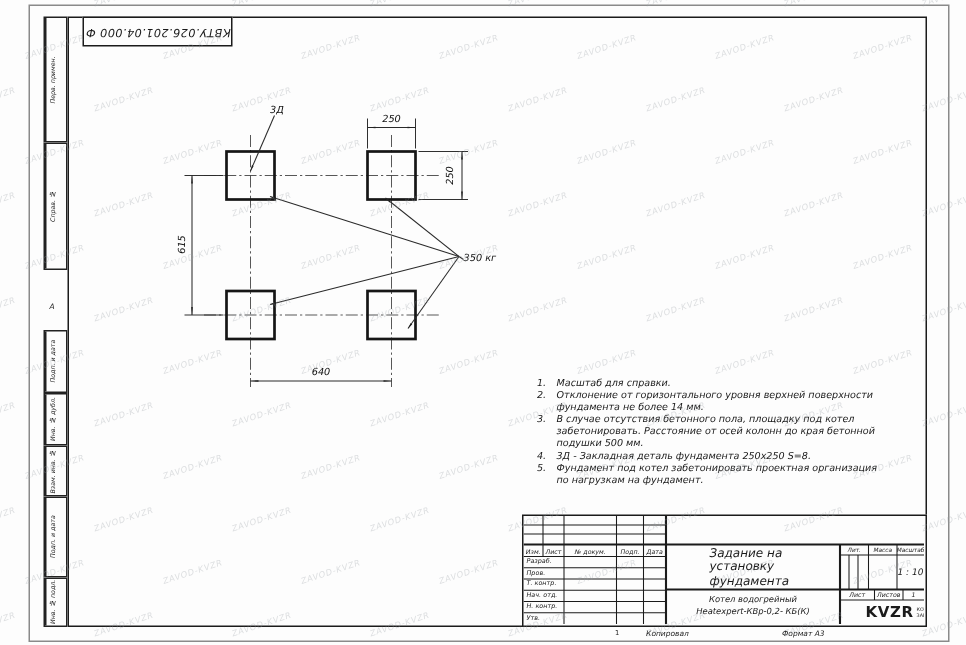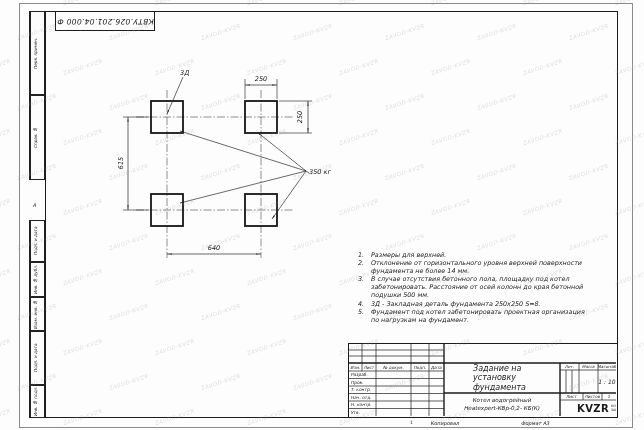--- a/index.html
+++ b/index.html
@@ -134,21 +134,21 @@
       <text x="123" y="163" text-anchor="middle" transform="rotate(-90 123 163)">615</text>
       <text x="214" y="250" text-anchor="middle">640</text>
       <text x="180" y="75">3Д</text>
       <text x="309" y="174">350 кг</text>
     </g>
   </svg>
 
   <div class="abs notes">
     <div class="note">
         <span class="note-num">1.</span>
-        <span class="note-text">Размеры для верхней.</span>
+        <span class="note-text">Масштаб для справки.</span>
       </div>
     <div class="note">
         <span class="note-num">2.</span>
         <span class="note-text">Отклонение от горизонтального уровня верхней поверхности фундамента не более 14 мм.</span>
       </div>
     <div class="note">
         <span class="note-num">3.</span>
         <span class="note-text">В случае отсутствия бетонного пола, площадку под котел забетонировать. Расстояние от осей колонн до края бетонной подушки 500 мм.</span>
       </div>
     <div class="note">

